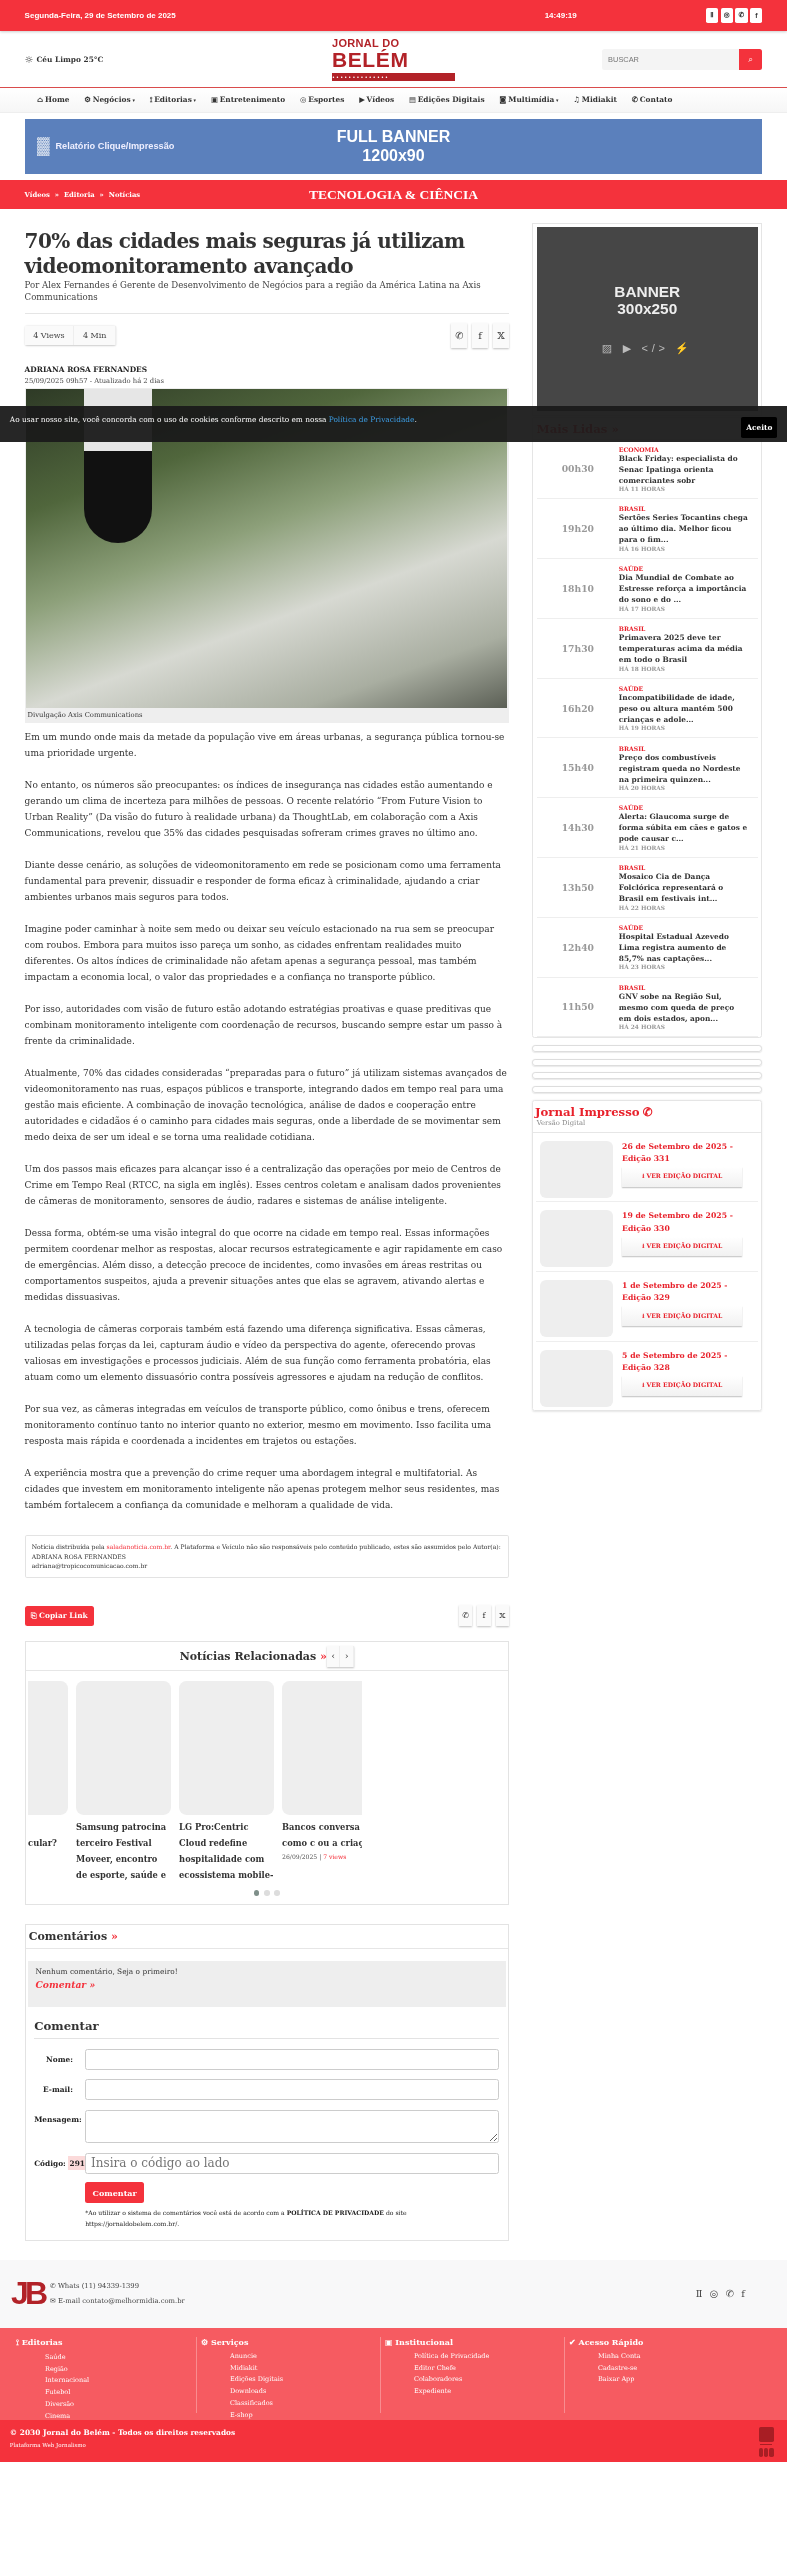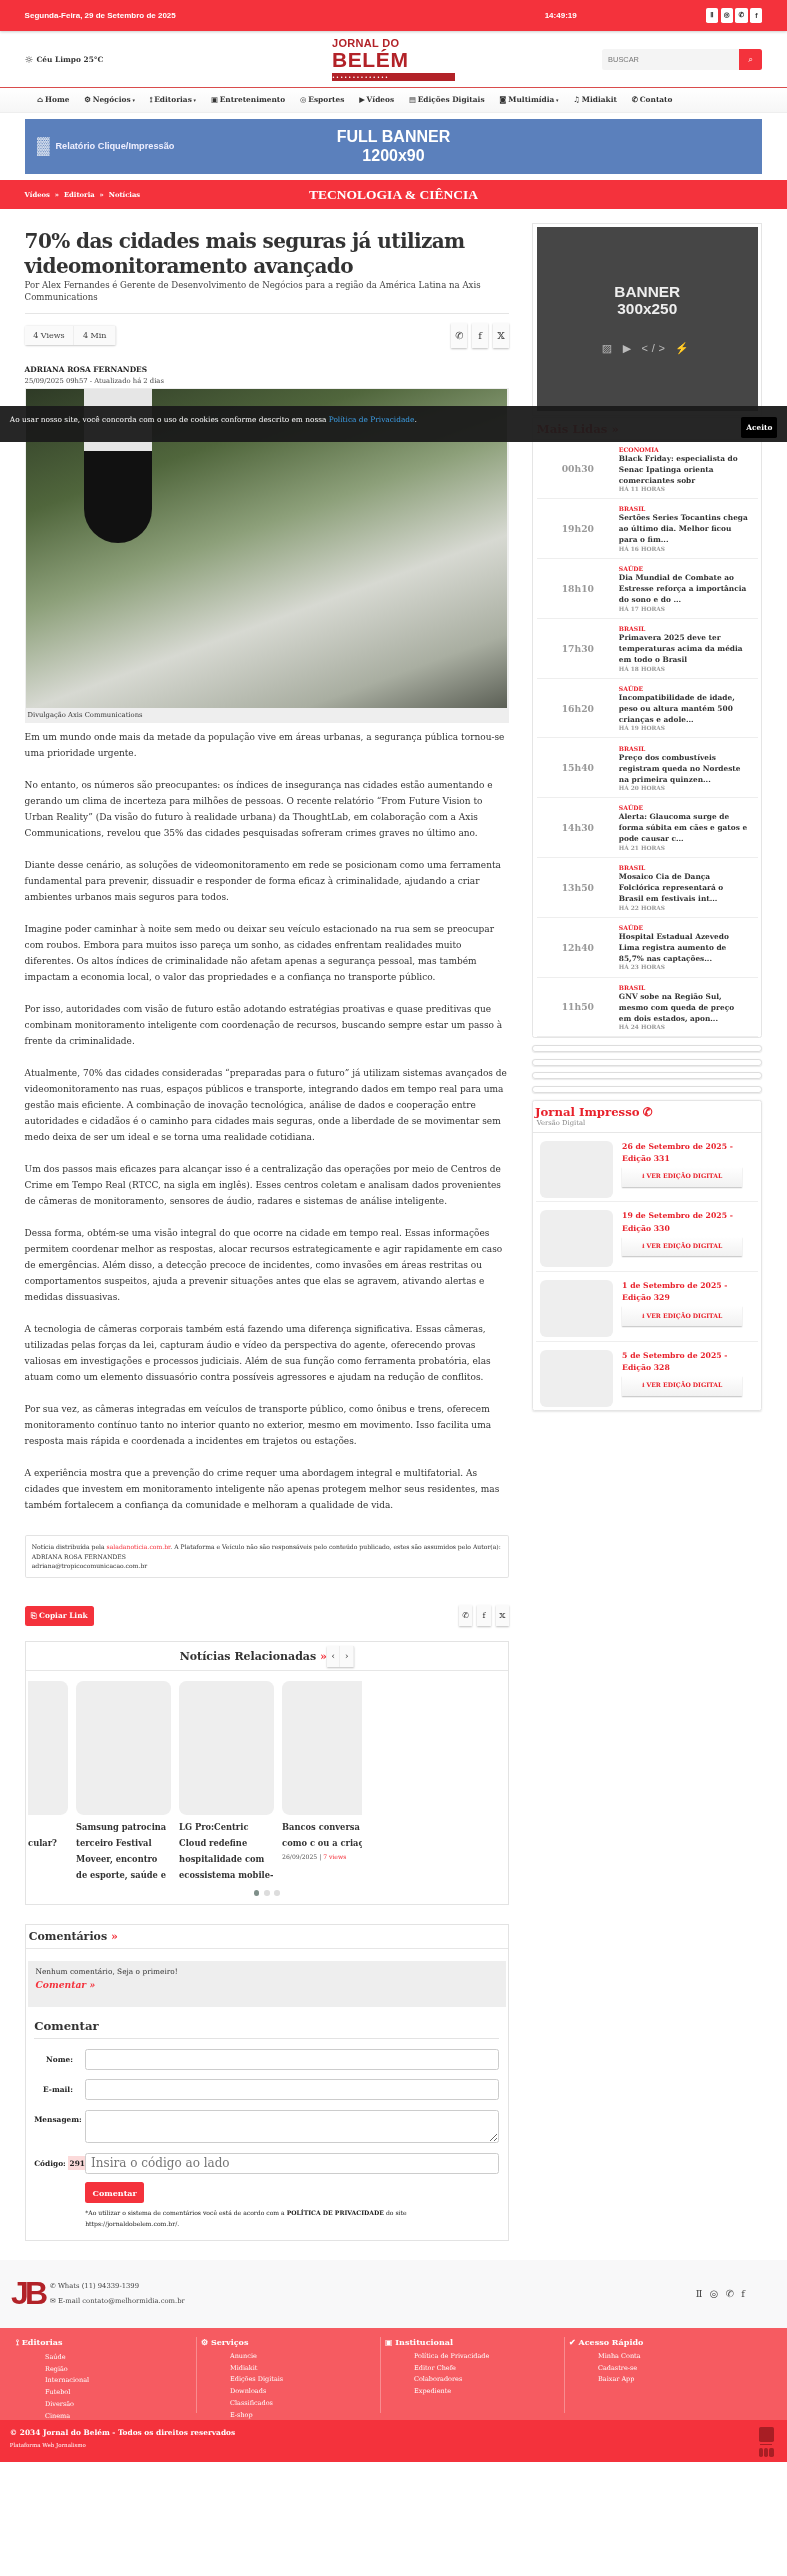--- a/index.html
+++ b/index.html
@@ -546,21 +546,21 @@
     <div class="fcol">
       <div class="fh"><span>✔</span> <span>Acesso Rápido</span></div>
       <ul>
         <li>Minha Conta</li>
         <li>Cadastre-se</li>
         <li>Baixar App</li>
       </ul>
     </div>
   </div>
 <div class="footer3">
-  <div class="c1">© 2034 Jornal do Belém - Todos os direitos reservados</div>
+  <div class="c1">© 2030 Jornal do Belém - Todos os direitos reservados</div>
   <div class="c2">Plataforma Web Jornalismo</div>
   <div class="pl">
       <div class="a"></div>
       <div class="b"></div>
       <div class="c">
         <span></span>
         <span></span>
         <span></span>
       </div>
     </div>

